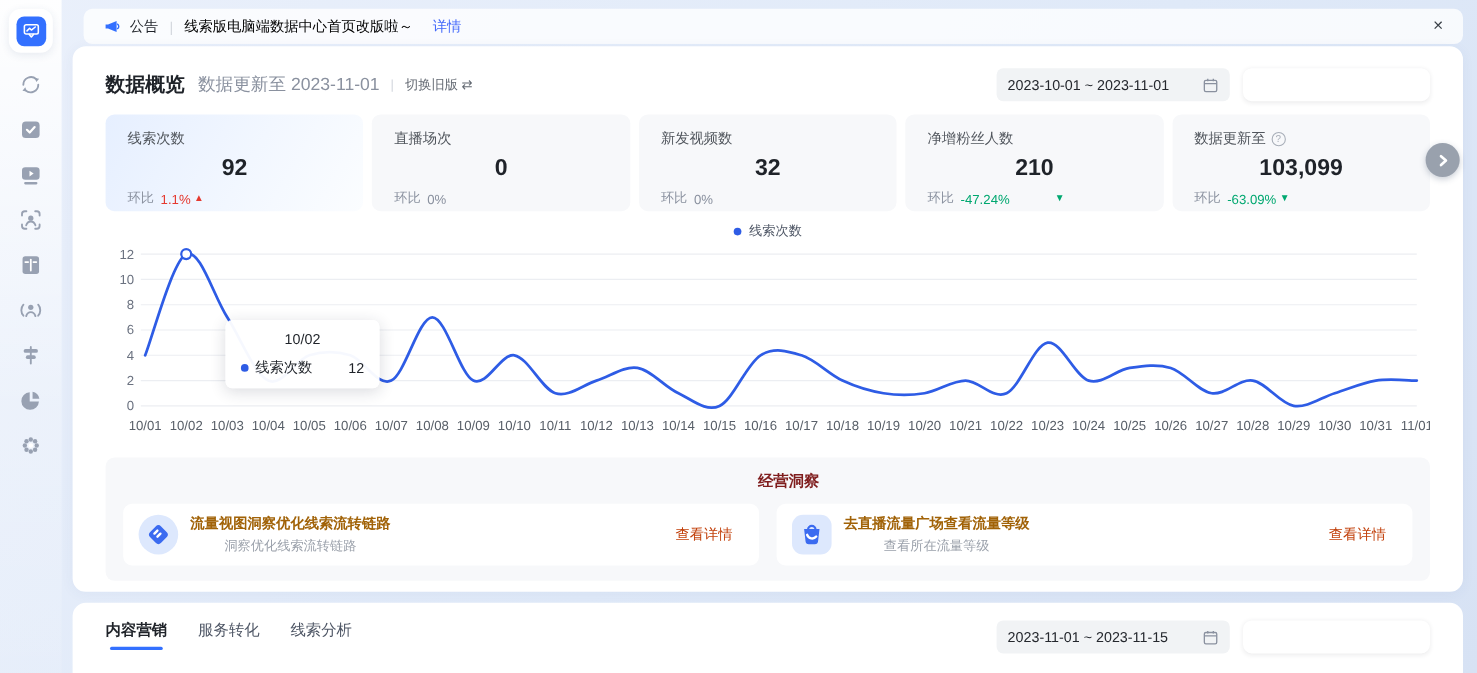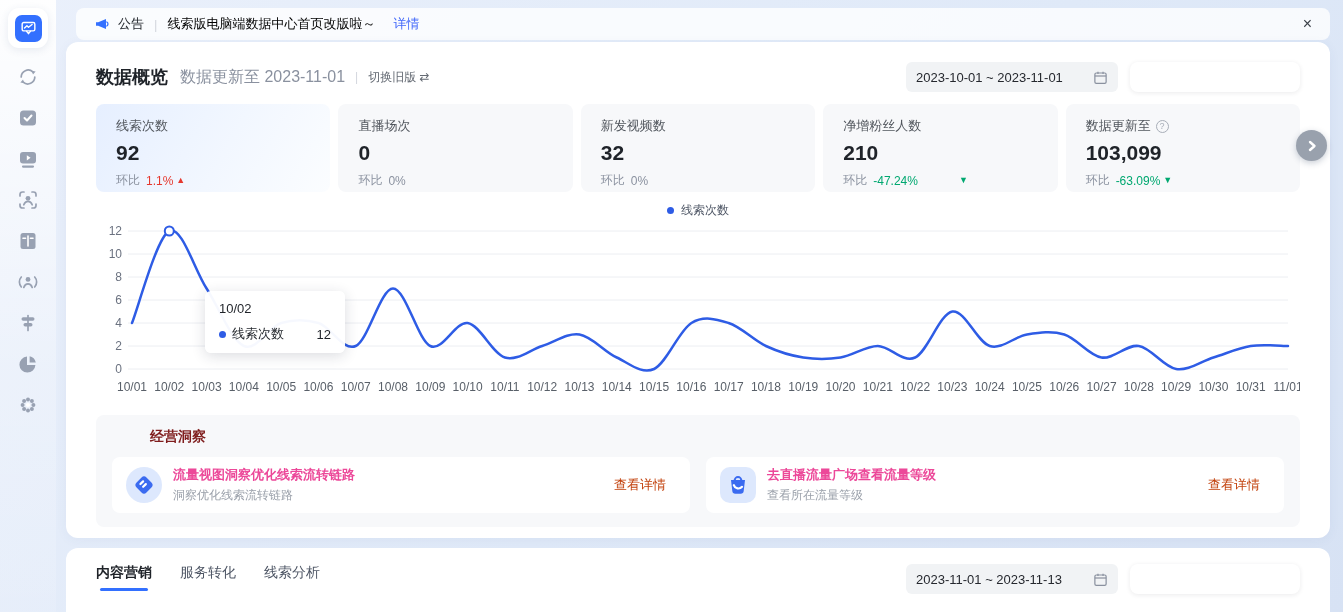--- a/index.html
+++ b/index.html
@@ -2,21 +2,21 @@
 <html><head>
 <meta charset="utf-8">
 <style>
   html,body{margin:0;padding:0;}
   body{
     width:1343px;height:612px;overflow:hidden;
     font-family:"Liberation Sans","DejaVu Sans",sans-serif;
     background:linear-gradient(135deg,#eaf0fb 0%,#dfe9f8 55%,#d7e2f4 100%);
     color:#1f2329;
   }
-  .page{position:relative;width:1343px;height:612px;}
+  .page{position:relative;width:1343px;height:612px;text-align:center;}
 
   
   .sidebar{position:absolute;left:0;top:0;width:56px;height:612px;
     background:linear-gradient(180deg,rgba(255,255,255,.95),rgba(255,255,255,.25) 60%,rgba(255,255,255,.12));
     display:flex;flex-direction:column;align-items:center;padding-top:8px;gap:17px;box-sizing:border-box;}
   .side-tile{width:40px;height:40px;background:#fff;border-radius:11px;display:flex;align-items:center;justify-content:center;
     box-shadow:0 2px 8px rgba(40,70,120,.10);cursor:pointer;}
   .side-tile .inner{width:27px;height:27px;background:#3370ff;border-radius:7px;display:flex;align-items:center;justify-content:center;}
   .side-item{width:24px;height:24px;display:flex;align-items:center;justify-content:center;cursor:pointer;}
   .side-ic{stroke:#98a1b2;fill:none;stroke-width:1.7;stroke-linecap:round;stroke-linejoin:round;}
@@ -72,21 +72,21 @@
   
   .insights{margin-top:12px;background:#f7f8fa;border-radius:8px;padding:13px 16px 14px 16px;}
   .insights-title{font-size:14px;font-weight:bold;color:#7f1d1d;margin-left:38px;}
   .insight-cards{display:flex;gap:16px;margin-top:11px;}
   .insight-card{flex:1;height:56px;background:#fff;border-radius:8px;display:flex;align-items:center;padding:0 24px 0 14px;
     box-sizing:border-box;cursor:pointer;}
   .insight-ic{width:36px;height:36px;display:flex;align-items:center;justify-content:center;margin-right:11px;}
   .ic-round{background:#dde8fd;border-radius:50%;}
   .ic-square{background:#dde8fd;border-radius:10px;}
   .insight-texts{display:flex;flex-direction:column;gap:3px;}
-  .insight-t1{font-size:13px;font-weight:bold;color:#ec4899;}
+  .insight-t1{font-size:13px;font-weight:bold;color:#a16207;}
   .insight-t2{font-size:12px;color:#9aa0aa;}
   .insight-link{margin-left:auto;font-size:13px;color:#c2410c;cursor:pointer;}
 
   
   .bottom-card{position:absolute;left:66px;top:548px;width:1264px;height:80px;background:#fff;border-radius:12px;
     box-sizing:border-box;padding:16px 30px 0 30px;display:flex;align-items:flex-start;}
   .tabs{display:flex;gap:28px;}
   .tab{font-size:14px;color:#4e5665;padding-bottom:9px;cursor:pointer;position:relative;}
   .tab.active{color:#1f2329;font-weight:bold;}
   .tab.active:after{content:"";position:absolute;left:4px;right:4px;bottom:0;height:3px;border-radius:2px;background:#3370ff;}
@@ -386,21 +386,21 @@
     </div>
   </div>
 
   <div class="bottom-card">
     <div class="tabs">
       <span class="tab active">内容营销</span>
       <span class="tab">服务转化</span>
       <span class="tab">线索分析</span>
     </div>
     <div class="date-pill ml-auto">
-      <span>2023-11-01 ~ 2023-11-13</span>
+      <span>2023-11-01 ~ 2023-11-15</span>
       <svg width="15" height="15" viewBox="0 0 16 16" fill="none" stroke="#8a919f" stroke-width="1.3">
         <rect x="2" y="3.2" width="12" height="11" rx="1.5"></rect>
           <line x1="2" y1="6.4" x2="14" y2="6.4"></line>
           <line x1="5.3" y1="1.8" x2="5.3" y2="4.2"></line>
           <line x1="10.7" y1="1.8" x2="10.7" y2="4.2"></line>
       </svg>
     </div>
     <div class="white-pill"></div>
   </div>
 

